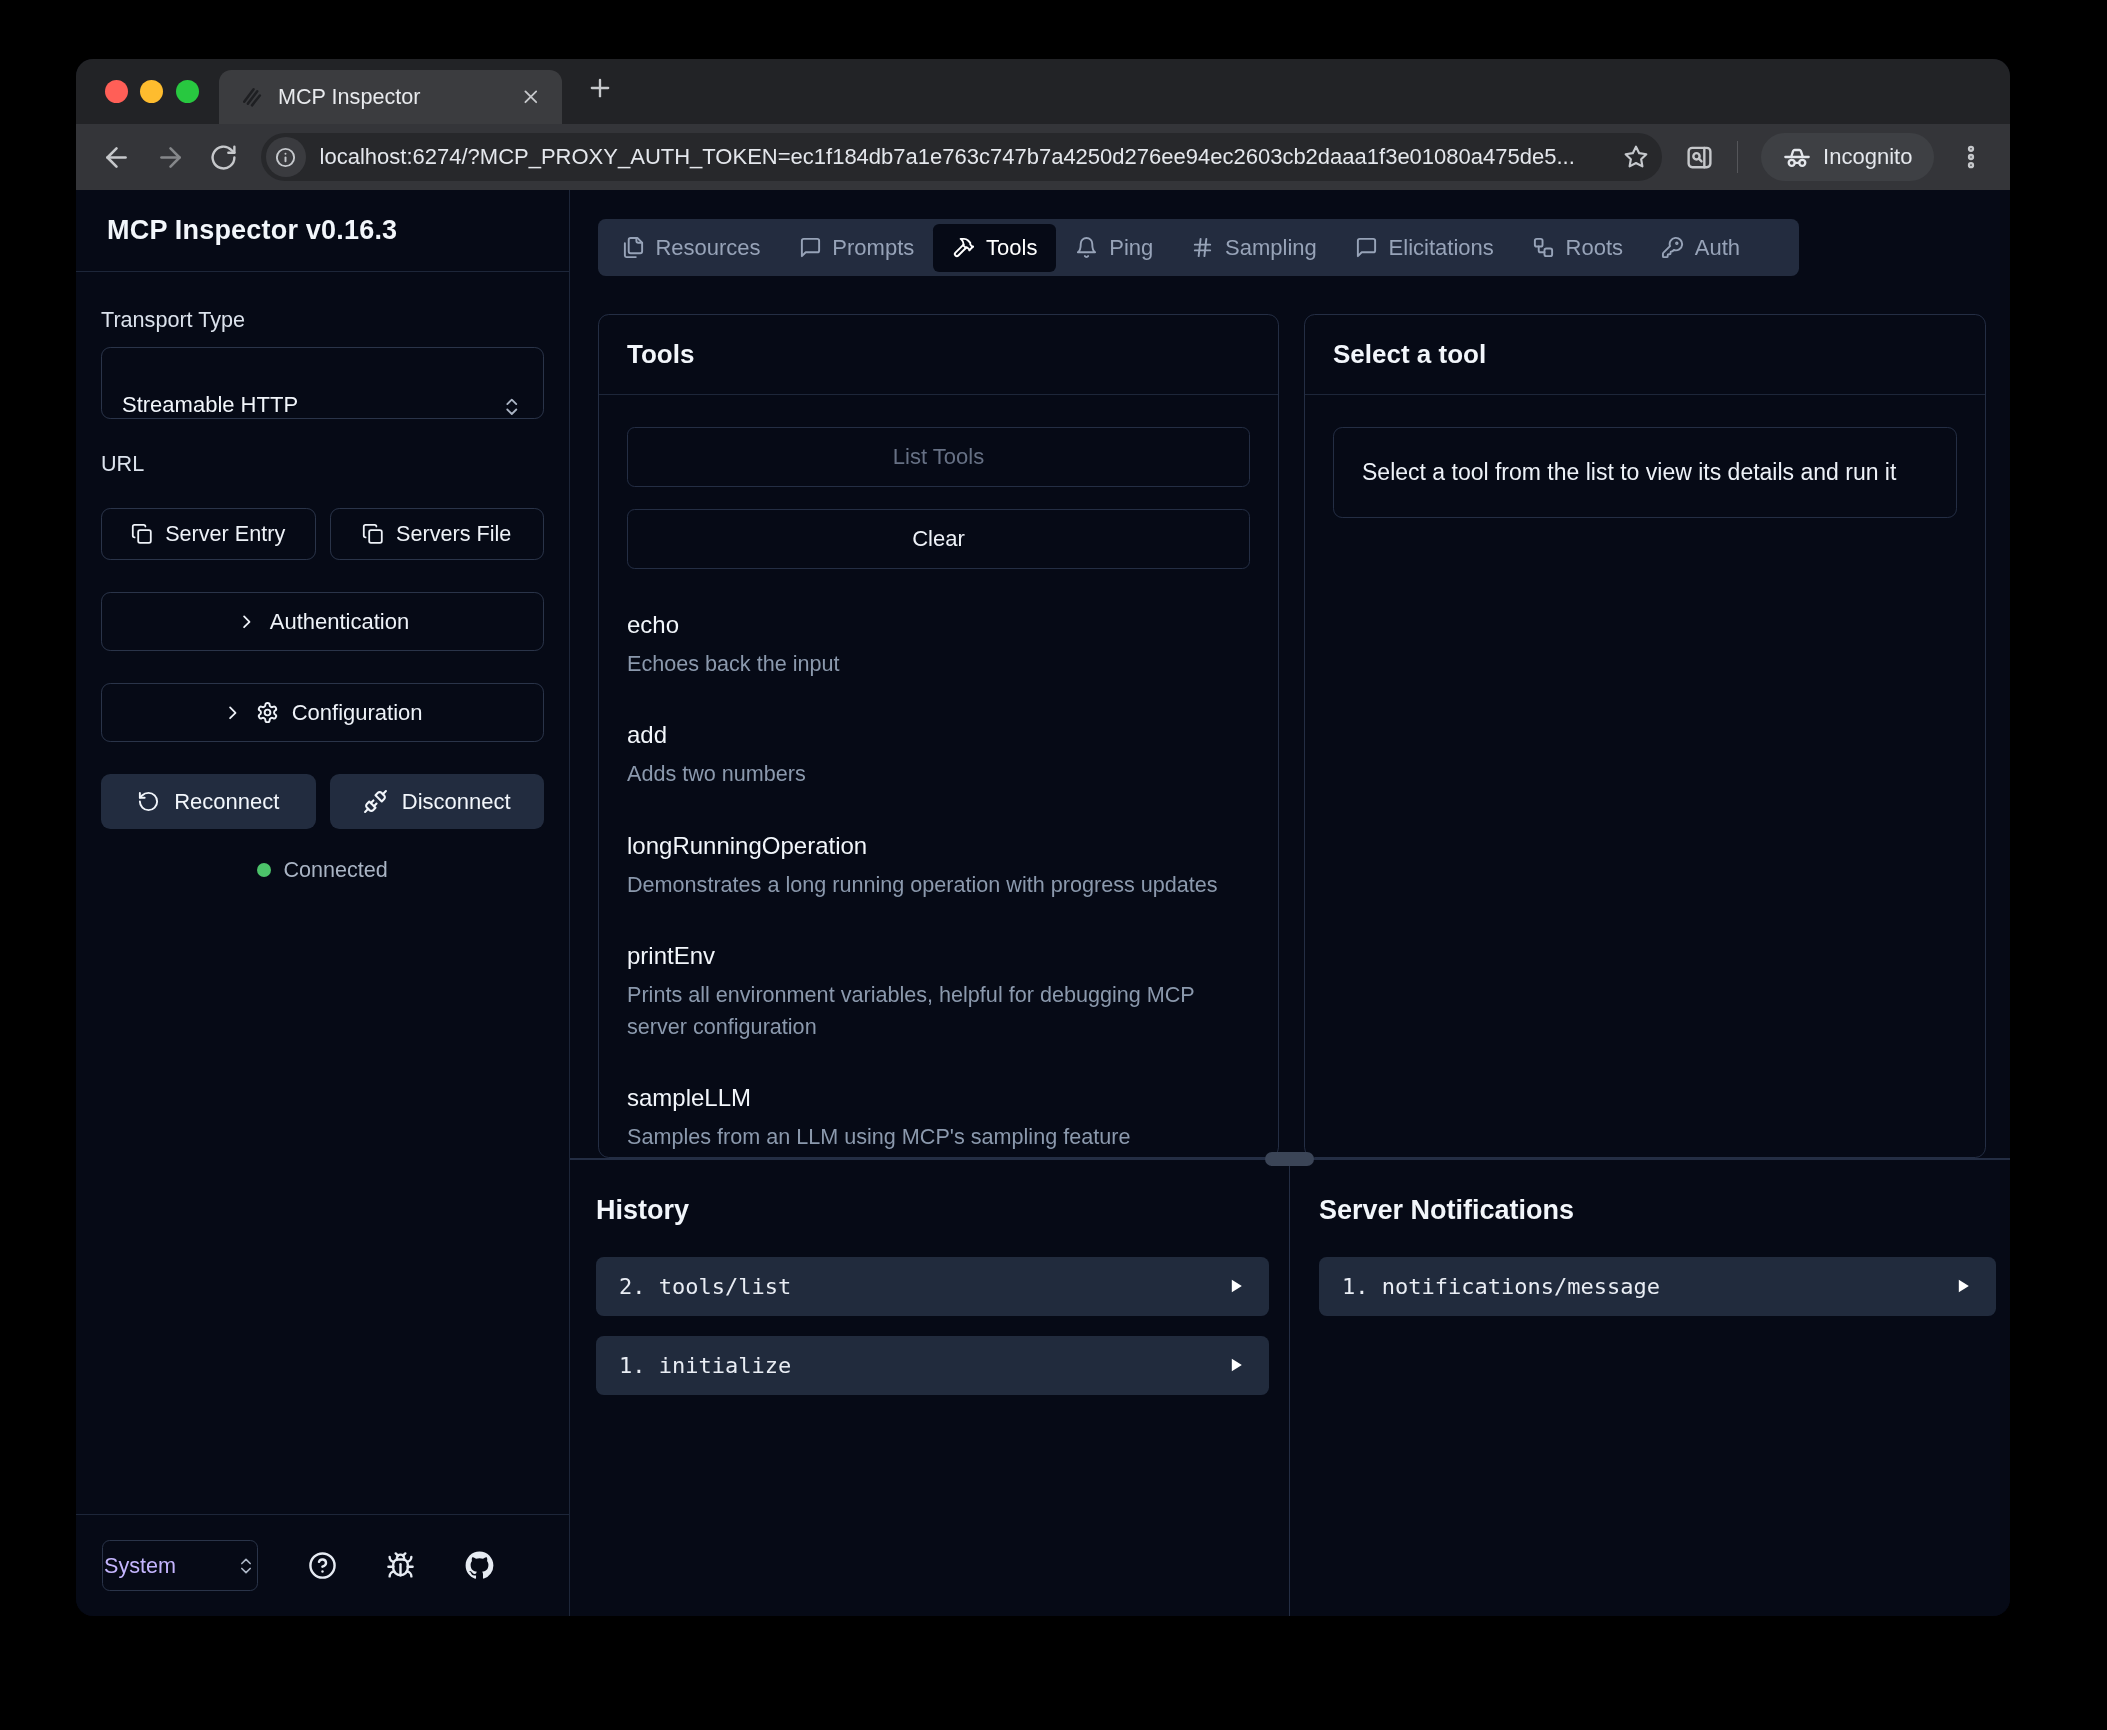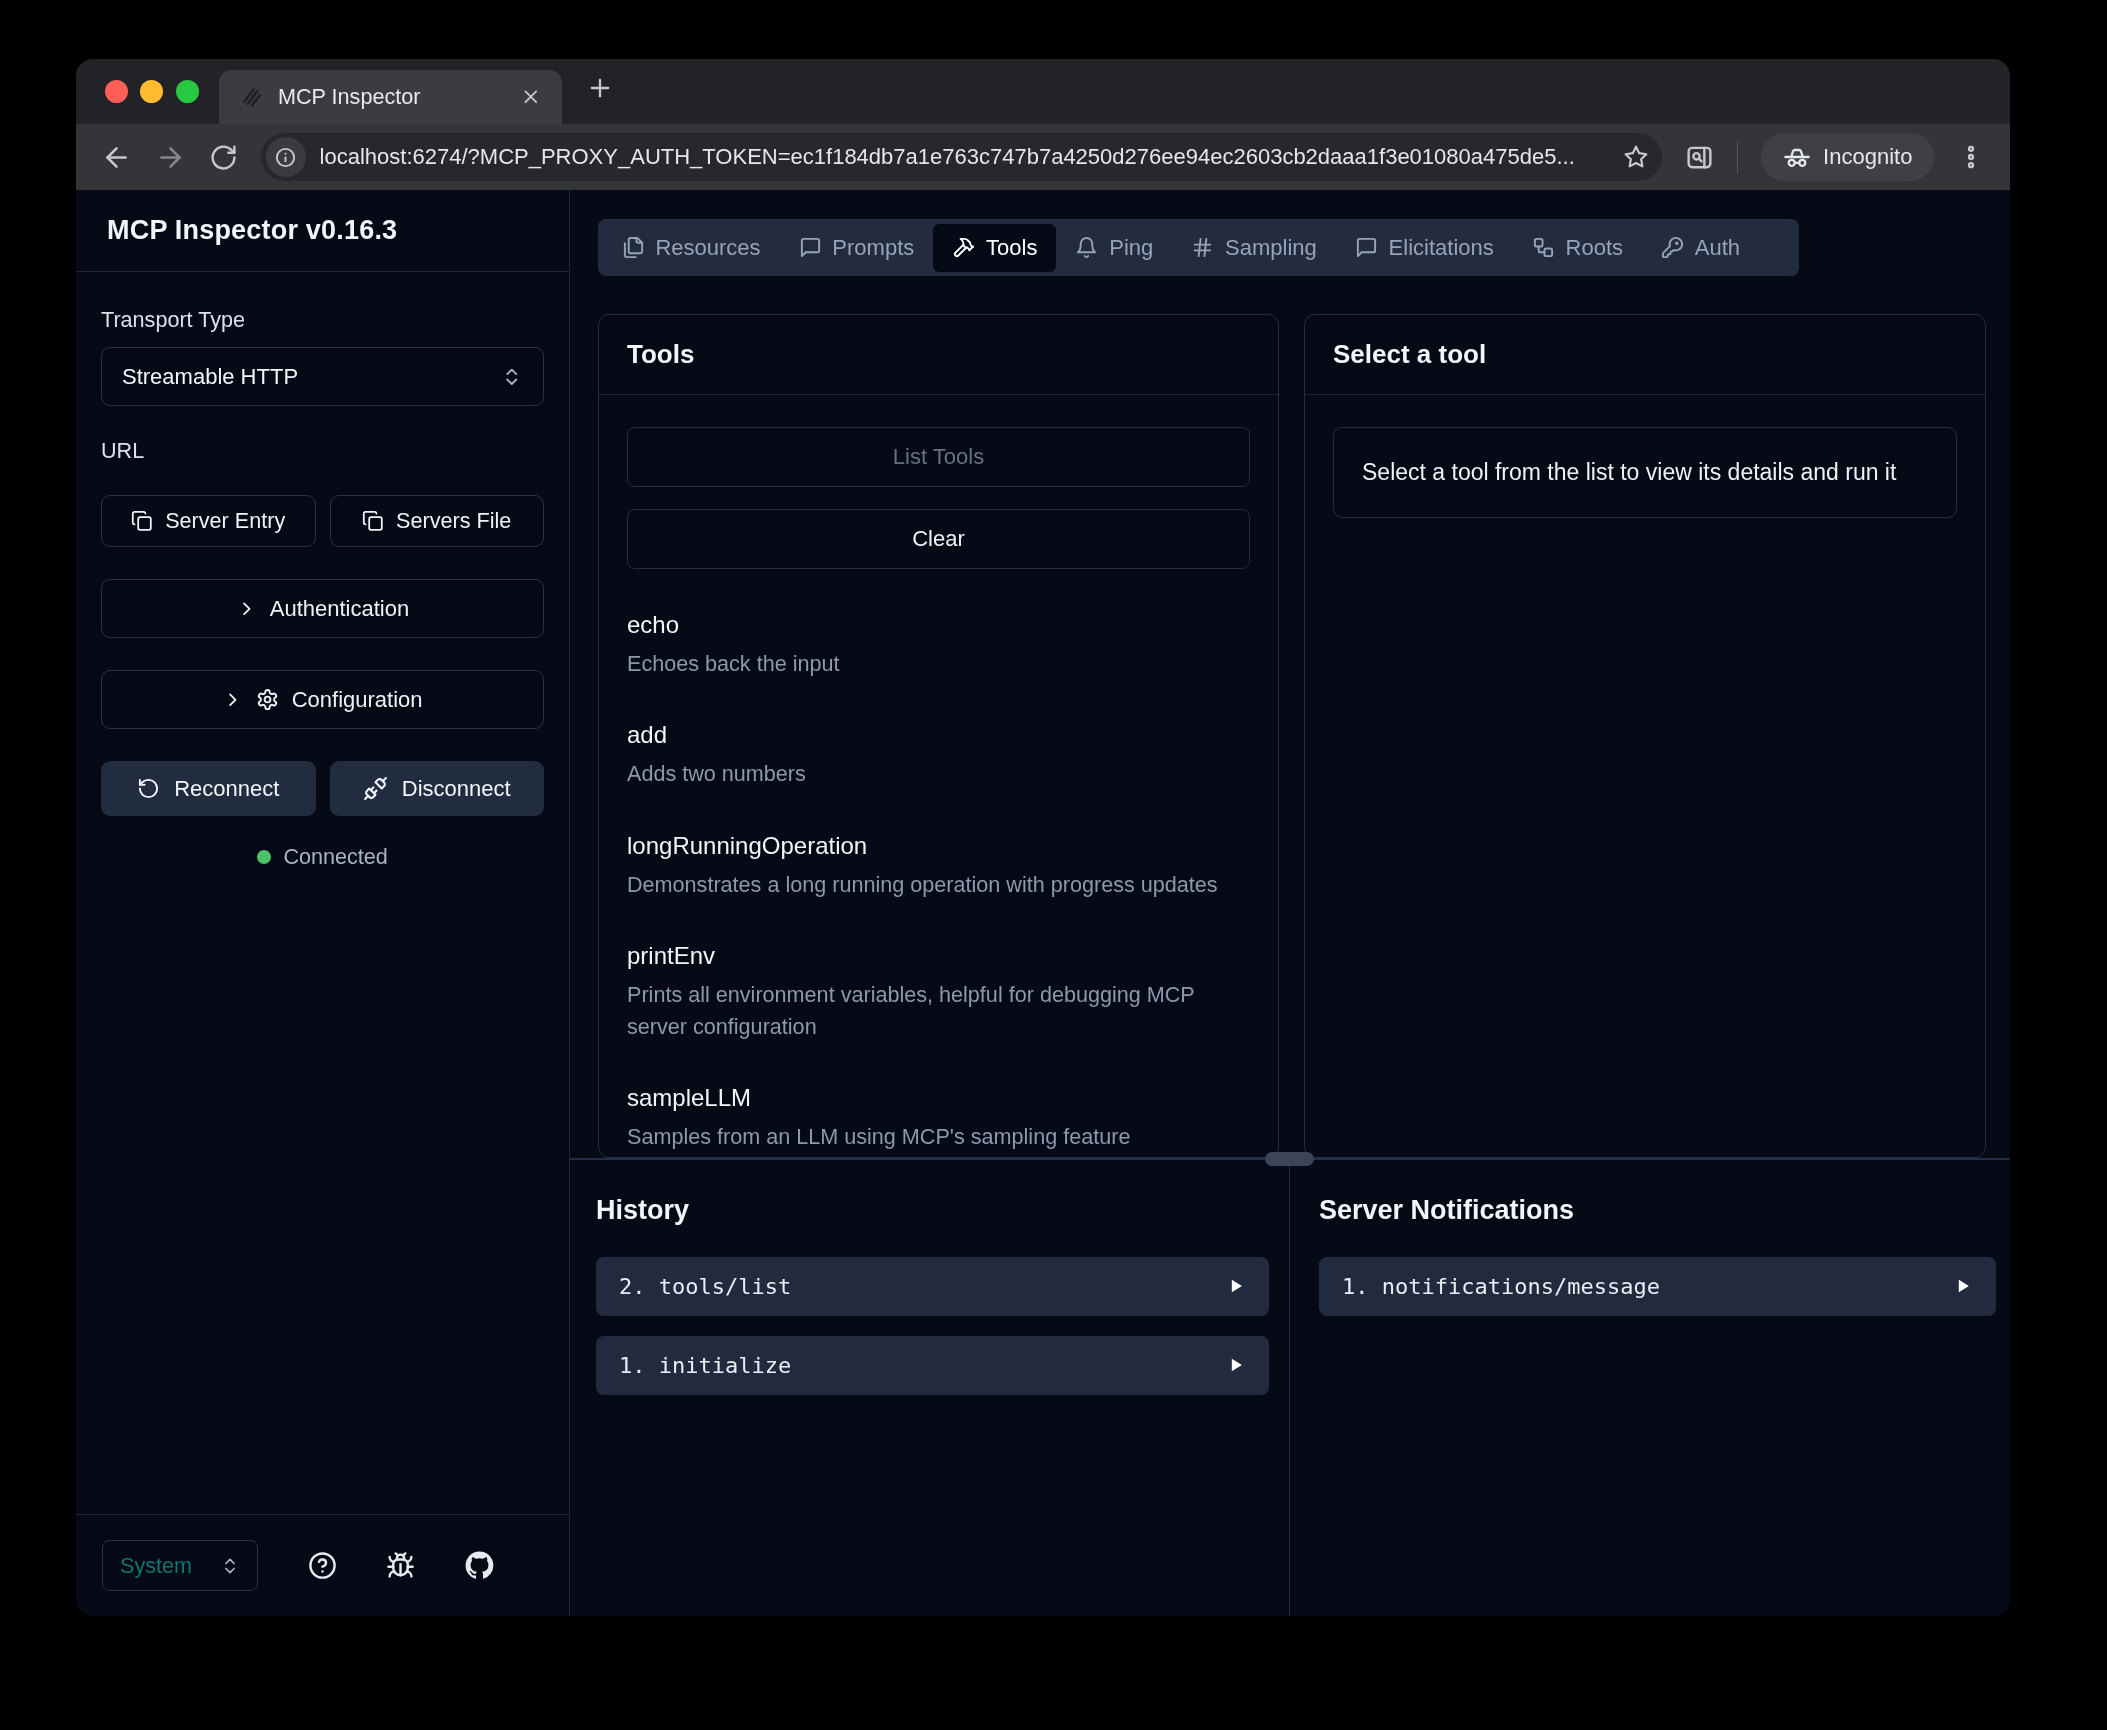--- a/index.html
+++ b/index.html
@@ -30,32 +30,32 @@
   .menu-btn { color:#c6c8cb; }
 
   
   .page { flex:1; display:flex; min-height:0; background:#060a16; }
 
   .sidebar { width:494px; flex:none; border-right:1.5px solid #1d2639; display:flex; flex-direction:column; min-height:0; }
   .sb-header { padding:0 31px; height:82px; display:flex; align-items:center; border-bottom:1.5px solid #1d2639; flex:none; }
   .sb-title { font-size:27px; font-weight:700; color:#f2f6fb; letter-spacing:0.2px; }
   .sb-body { padding:35px 25px 0; }
   .field-label { font-size:21.6px; color:#dbe2ec; margin-bottom:14px; }
-  .selectbox, .text-input { height:59px; border:1.5px solid #2a3449; border-radius:9.2px; display:flex; align-items:center; justify-content:space-between; padding:0 20px; color:#f2f6fb; font-size:22px; background:transparent; }
+  .selectbox, .text-input { height:72px; border:1.5px solid #2a3449; border-radius:9.2px; display:flex; align-items:flex-end; justify-content:space-between; padding:0 20px; color:#f2f6fb; font-size:22px; background:transparent; }
   .chev-updown { color:#aab4c4; }
   .text-input { font-family:"DejaVu Sans Mono", monospace; font-size:21.6px; }
   .group-gap { margin-top:32px; }
   .btn-row { display:flex; gap:14px; }
   .btn-outline { flex:1; height:52px; border:1.5px solid #2a3449; border-radius:9.2px; display:flex; align-items:center; justify-content:center; gap:12.3px; color:#eef2f8; font-size:21.6px; background:transparent; }
   .btn-outline.tall { height:59px; font-size:22px; }
   .btn-solid { flex:1; height:55px; background:#222c3f; border-radius:9.2px; display:flex; align-items:center; justify-content:center; gap:14px; color:#f2f6fb; font-size:22px; }
   .status-row { display:flex; align-items:center; justify-content:center; gap:12.3px; margin-top:28px; color:#a9b4c4; font-size:21.6px; }
   .status-dot { width:14px; height:14px; border-radius:50%; background:#4cc36a; }
   .sb-footer { margin-top:auto; border-top:1.5px solid #1d2639; height:102px; display:flex; align-items:center; padding:0 26px; flex:none; }
-  .theme-select { width:156px; height:51px; border:1.5px solid #2a3449; border-radius:7.7px; display:flex; align-items:center; justify-content:space-between; padding:0 17px; color:#0f766e; font-size:21.6px; flex:none; }
+  .theme-select { width:156px; height:51px; border:1.5px solid #2a3449; border-radius:7.7px; display:flex; align-items:center; justify-content:space-between; padding:0 1px; color:#c4b5fd; font-size:21.6px; flex:none; }
   .footer-icons { flex:1; display:flex; align-items:center; justify-content:space-evenly; color:#e6ebf2; }
 
   .main { flex:1; display:flex; flex-direction:column; min-width:0; }
   .tabsbar { margin:29px 0 0 28px; width:1201px; height:57px; background:#232c3f; border-radius:7.7px; display:flex; align-items:center; padding:0 4.6px; flex:none; }
   .tabitem { height:48px; display:flex; align-items:center; gap:10.8px; padding:0 19px; color:#97a3b8; font-size:22px; font-weight:500; border-radius:6.2px; white-space:nowrap; }
   .tabitem.active { background:#060a16; color:#ffffff; }
 
   .panels { display:flex; gap:25px; margin:38px 0 0 28px; height:844px; flex:none; }
   .panel { border:1.5px solid #242e44; border-radius:10.8px; overflow:hidden; display:flex; flex-direction:column; background:#060a16; }
   .panel-tools { width:681px; }

